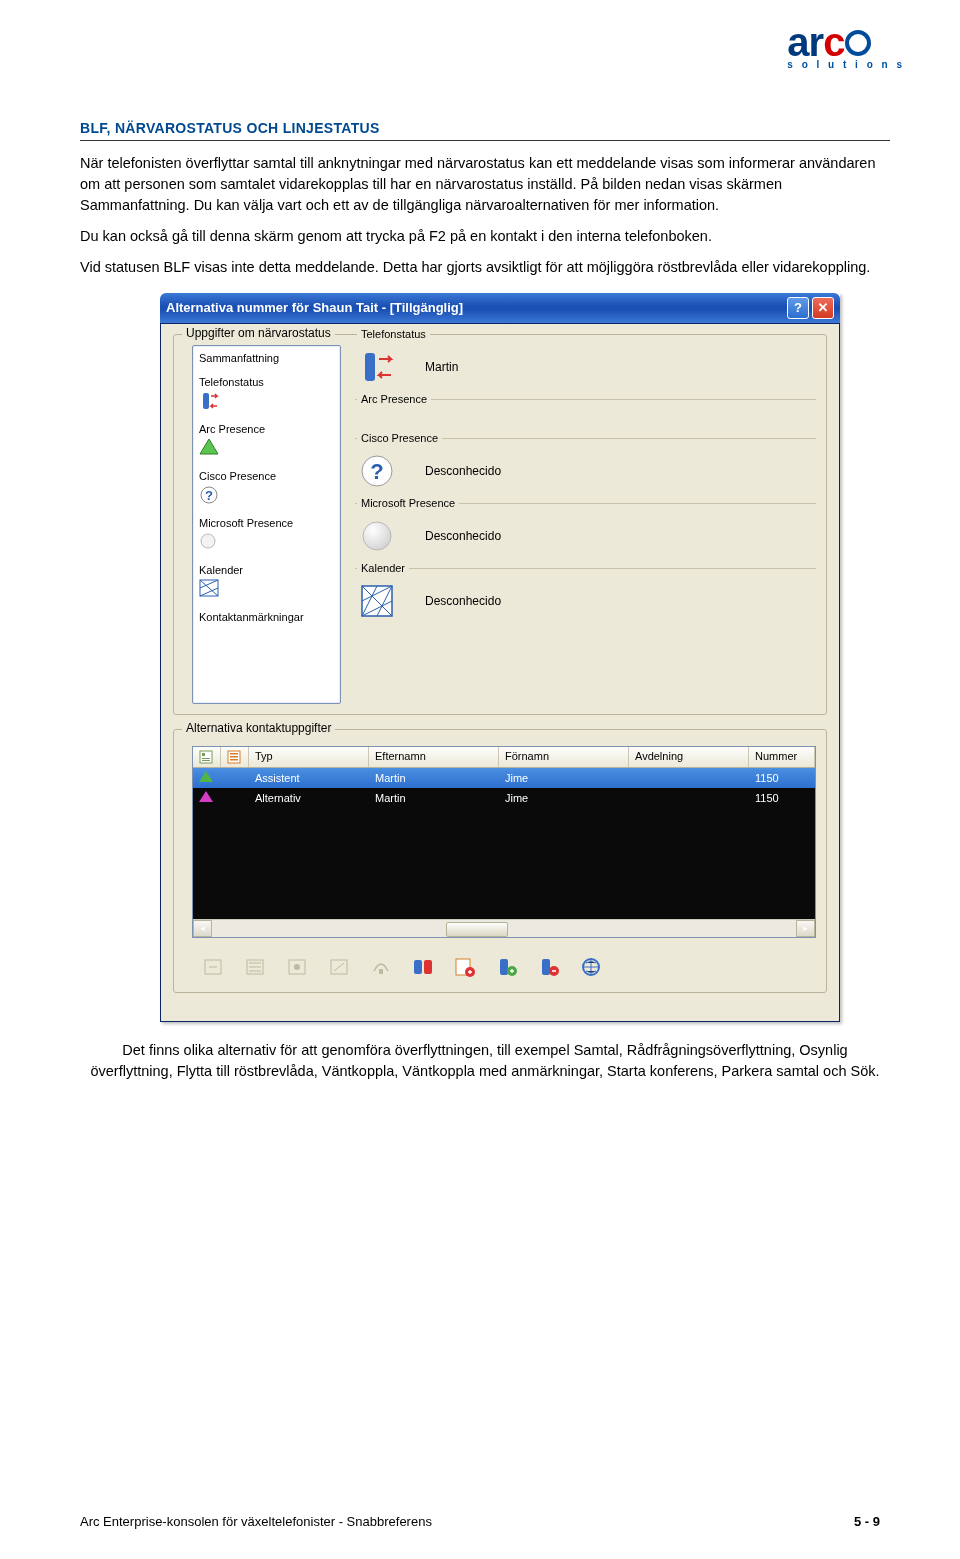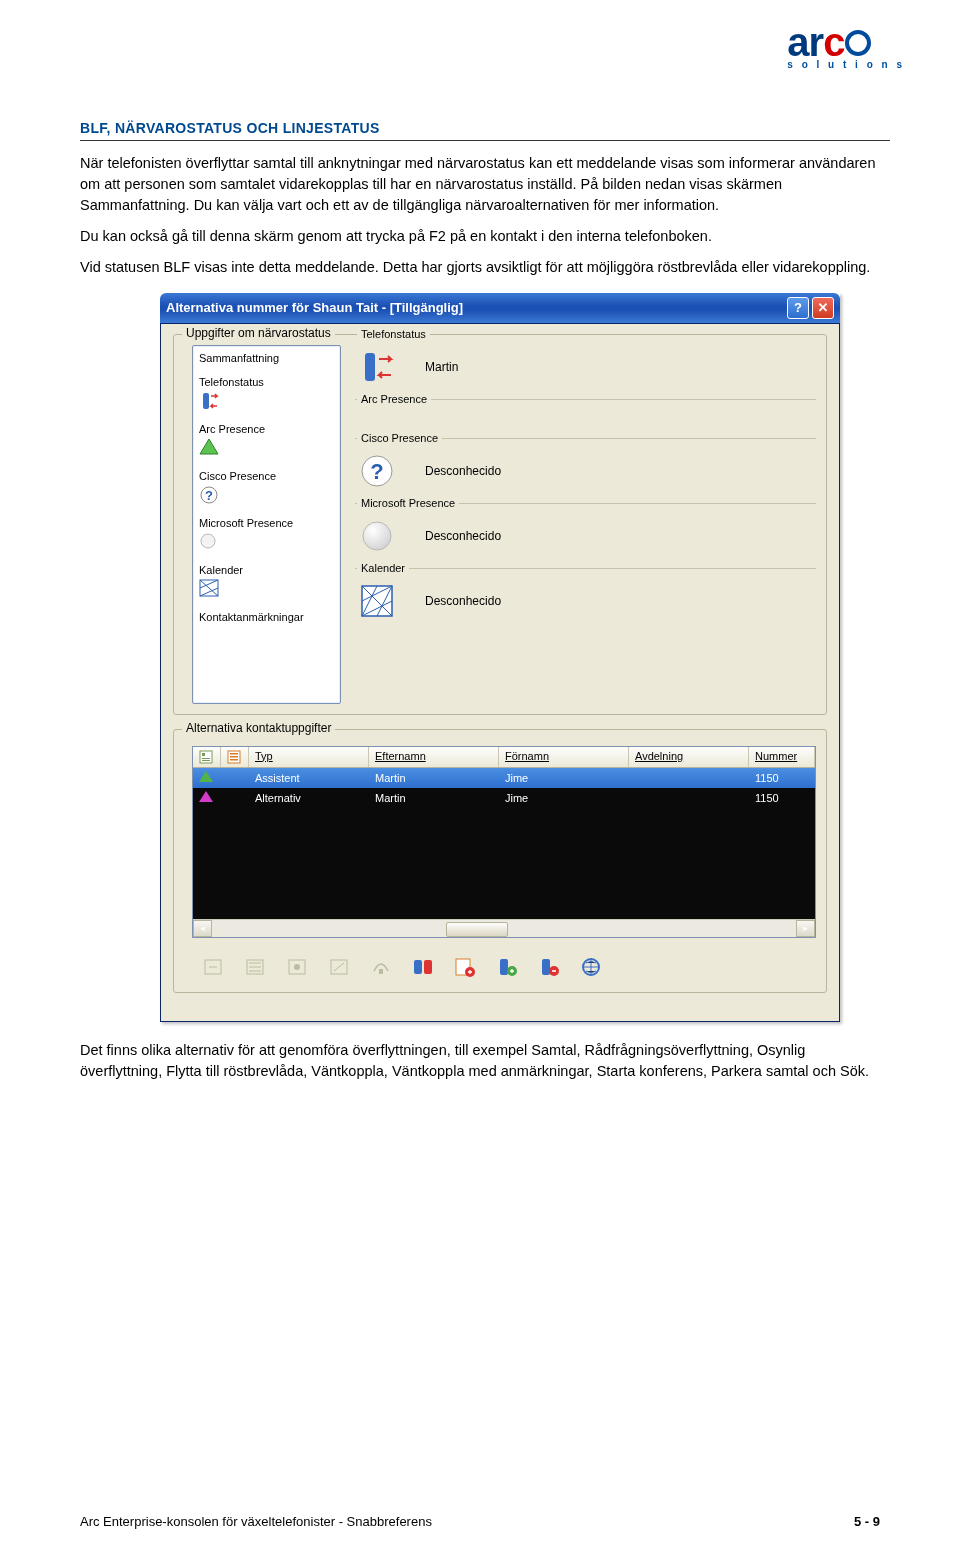--- a/index.html
+++ b/index.html
@@ -117,21 +117,20 @@
   .grp-text{font-size:12px;color:#000;}
   .grp-text.green{color:#2a7d2a;font-weight:bold;}
   
   .tbl {
     border:1px solid #7d91b3; background:#0a0a0a; color:#fff;
     font-size:11px; margin-top:6px; height:190px; position:relative;
   }
   .tbl-head{
     display:flex; background:linear-gradient(#fdfdfc,#ece9d8); color:#000;
     border-bottom:1px solid #b6b29b;
-    text-decoration:underline;
   }
   .th{padding:3px 6px; border-right:1px solid #cbc7b2; font-size:11px; box-sizing:border-box;}
   .th.icon{width:28px;}
   .th.icon2{width:28px;}
   .th.typ{width:120px;}
   .th.eft{width:130px;}
   .th.forn{width:130px;}
   .th.avd{width:120px;}
   .th.num{flex:1;}
   .tr{display:flex;align-items:center;height:20px;}
@@ -443,21 +442,21 @@
               <svg width="22" height="20">
                 <circle cx="11" cy="10" r="8" fill="none" stroke="#3a6fc7" stroke-width="2"></circle>
                 <path d="M6 6 q5 -3 10 0 M6 14 q5 3 10 0 M11 2 v16 M3 10 h16" stroke="#3a6fc7" stroke-width="1"></path>
               </svg>
             </div>
         </div>
       </div>
     </div>
   </div>
 
-  <div class="body-text" style="margin-top:18px;">
+  <div class="body-text" style="margin-top:18px;text-align:center;">
     <p>Det finns olika alternativ för att genomföra överflyttningen, till exempel Samtal, Rådfrågningsöverflyttning, Osynlig överflyttning, Flytta till röstbrevlåda, Väntkoppla, Väntkoppla med anmärkningar, Starta konferens, Parkera samtal och Sök.</p>
   </div>
 
   <div class="footer">
     <span>Arc Enterprise-konsolen för växeltelefonister - Snabbreferens</span>
     <span style="font-weight:bold;">5 - 9</span>
   </div>
 </div>
 
 </body></html>

